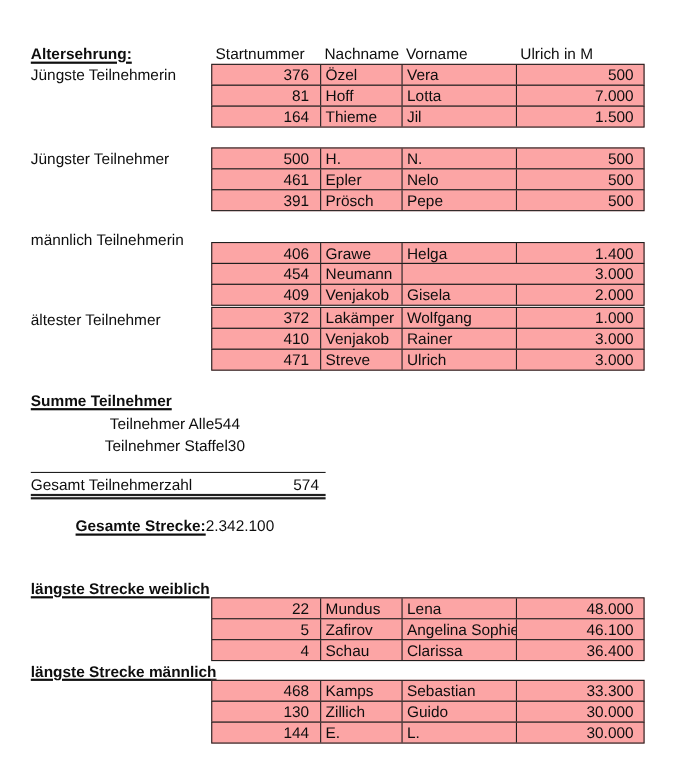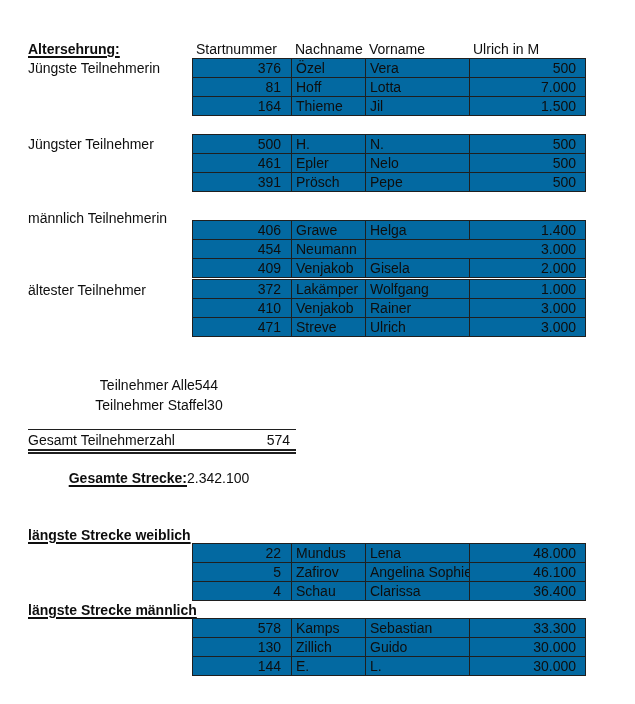--- a/index.html
+++ b/index.html
@@ -19,21 +19,21 @@
   .colhdr span{white-space:nowrap;box-sizing:border-box;padding-left:4px;}
   .ch0{width:99px;}
   .ch1{width:74px;}
   .ch2{width:104px;}
   .ch3{flex:1;padding-left:3px;}
 
   
   .tbl{position:absolute;left:192px;width:394px;}
   .row{
     display:flex;height:20px;box-sizing:border-box;
-    border:1.5px solid #1f1f1f;background:#0369a1;
+    border:1.5px solid #1f1f1f;background:#fca5a5;
     align-items:center;
   }
   .row + .row{margin-top:-1px;}
   .cell{height:100%;display:flex;align-items:center;box-sizing:border-box;white-space:nowrap;overflow:hidden;}
   .c0{width:99px;justify-content:flex-end;padding-right:10px;border-right:1.5px solid #1f1f1f;}
   .c1{width:74px;padding-left:4px;border-right:1.5px solid #1f1f1f;}
   .c2{width:104px;padding-left:4px;border-right:1.5px solid #1f1f1f;}
   .c3{flex:1;justify-content:flex-end;padding-right:9px;}
 
   
@@ -143,20 +143,21 @@
       <span class="cell c3">3.000</span>
     </div>
     <div class="row">
       <span class="cell c0">471</span>
       <span class="cell c1">Streve</span>
       <span class="cell c2">Ulrich</span>
       <span class="cell c3">3.000</span>
     </div>
   </div>
 
+  <div class="lbl bold-u" style="top:356px">Summe Teilnehmer</div>
   <div class="sumrow" style="top:377px">
     <span>Teilnehmer Alle</span>
     <span class="num">544</span>
   </div>
   <div class="sumrow" style="top:397px">
     <span>Teilnehmer Staffel</span>
     <span class="num">30</span>
   </div>
   <div class="totalrow">
     <span>Gesamt Teilnehmerzahl</span>
@@ -183,21 +184,21 @@
     <div class="row">
       <span class="cell c0">4</span>
       <span class="cell c1">Schau</span>
       <span class="cell c2">Clarissa</span>
       <span class="cell c3">36.400</span>
     </div>
   </div>
 
   <div class="tbl" style="top:618px">
     <div class="row">
-      <span class="cell c0">578</span>
+      <span class="cell c0">468</span>
       <span class="cell c1">Kamps</span>
       <span class="cell c2">Sebastian</span>
       <span class="cell c3">33.300</span>
     </div>
     <div class="row">
       <span class="cell c0">130</span>
       <span class="cell c1">Zillich</span>
       <span class="cell c2">Guido</span>
       <span class="cell c3">30.000</span>
     </div>

